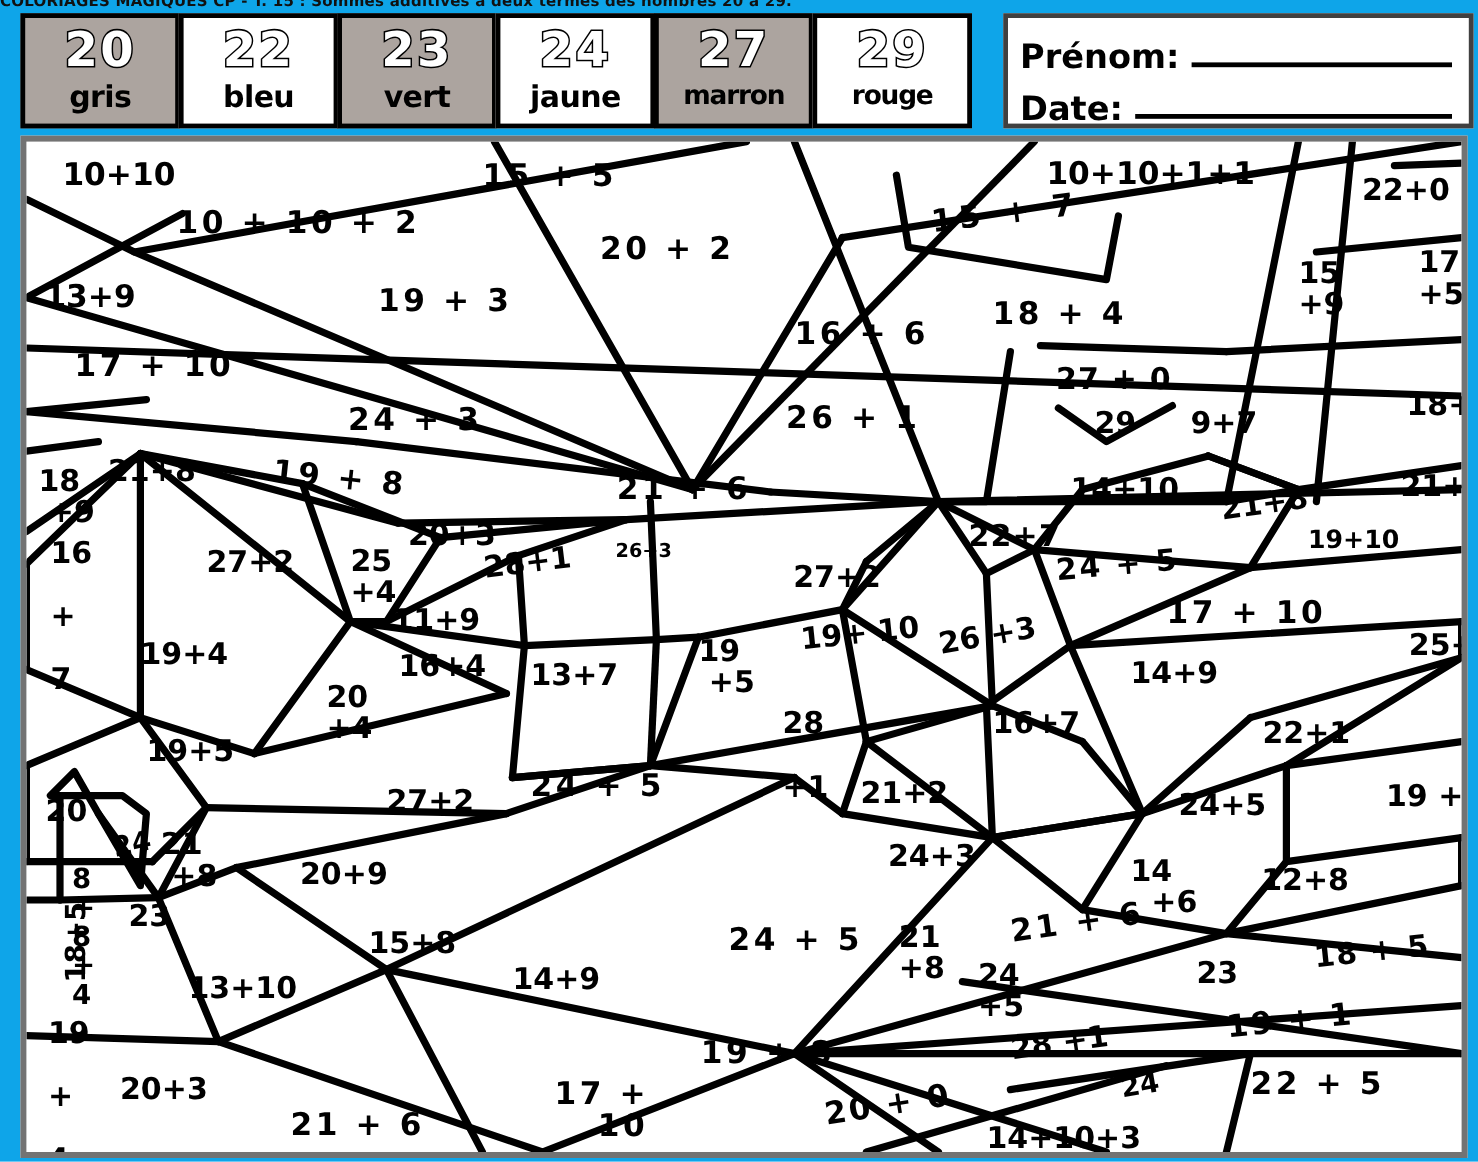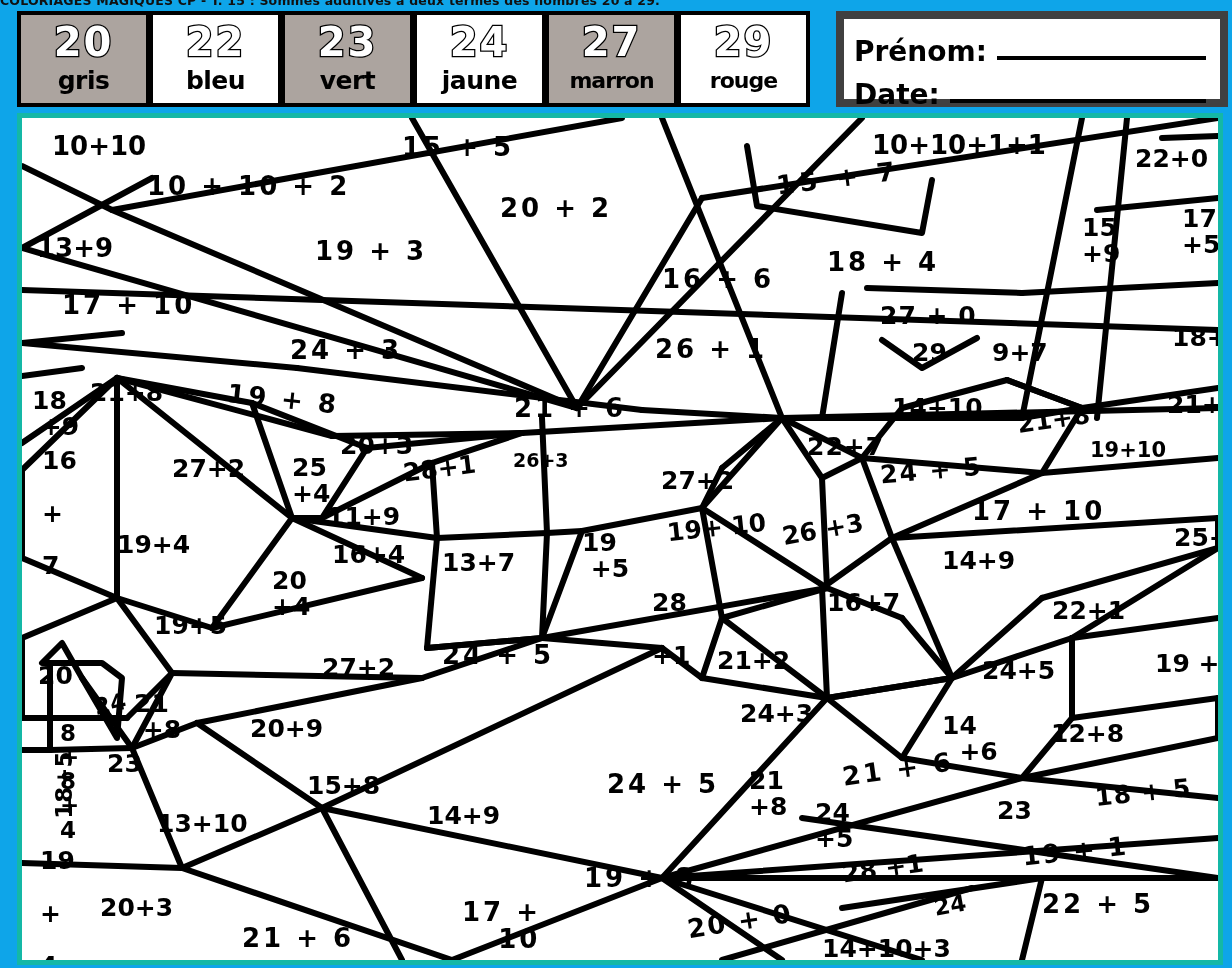--- a/index.html
+++ b/index.html
@@ -42,34 +42,34 @@
   .legend-word{
     font-family:"DejaVu Sans",sans-serif;
     font-size:25px;font-weight:bold;line-height:28px;color:#000;
     letter-spacing:-0.5px;
   }
   .legend-word.tight{font-size:22px;letter-spacing:-1px;}
 
   
   .namebox{
     position:absolute;left:836px;top:11px;width:392px;height:96px;
-    box-sizing:border-box;border:8px solid #404040;background:#fff;
+    box-sizing:border-box;border:4px solid #404040;background:#fff;
     padding:6px 10px 0 10px;
   }
   .namerow{display:flex;align-items:flex-end;height:43px;}
   .namelabel{
     font-family:"DejaVu Sans",sans-serif;
     font-size:28px;font-weight:bold;color:#000;white-space:nowrap;
   }
   .nameline{flex:1;border-bottom:4px solid #000;margin:0 4px 8px 10px;height:1px;}
 
   
   .puzzle{
     position:absolute;left:17px;top:113px;width:1206px;height:852px;
-    box-sizing:border-box;border:5px solid #14b8a6;background:#fff;overflow:hidden;
+    box-sizing:border-box;border:5px solid #737373;background:#fff;overflow:hidden;
   }
   .puzzle svg{position:absolute;left:0;top:0;}
 
   
   .sum{
     position:absolute;
     font-family:"DejaVu Sans",sans-serif;
     font-weight:bold;color:#000;
     white-space:pre;line-height:1.05;
     transform-origin:center center;
@@ -318,37 +318,37 @@
         <div class="sum" style="left: 1068px; top: 321px; font-size: 21px; letter-spacing: 0px;">19+10</div>
         <div class="sum" style="left: 20px; top: 330px; font-size: 25px; letter-spacing: 0px;">16
 
 +
 
 7</div>
         <div class="sum" style="left: 150px; top: 338px; font-size: 25px; letter-spacing: 0px;">27+2</div>
         <div class="sum" style="left: 270px; top: 337px; font-size: 25px; letter-spacing: 0px;">25
 +4</div>
         <div class="sum" style="left: 381px; top: 338px; font-size: 25px; letter-spacing: 0px; transform: rotate(-7deg);">28+1</div>
-        <div class="sum" style="left: 491px; top: 333px; font-size: 19px; letter-spacing: 0px;">26+3</div>
+        <div class="sum" style="left: 491px; top: 333px; font-size: 16px; letter-spacing: 0px;">26+3</div>
         <div class="sum" style="left: 639px; top: 350px; font-size: 25px; letter-spacing: 0px;">27+2</div>
         <div class="sum" style="left: 858px; top: 340px; font-size: 25px; letter-spacing: 2px; transform: rotate(-5deg);">24 + 5</div>
         <div class="sum" style="left: 305px; top: 386px; font-size: 25px; letter-spacing: 0px;">11+9</div>
         <div class="sum" style="left: 950px; top: 380px; font-size: 26px; letter-spacing: 3px;">17 + 10</div>
         <div class="sum" style="left: 1152px; top: 407px; font-size: 25px; letter-spacing: 0px;">25+2</div>
         <div class="sum" style="left: 95px; top: 414px; font-size: 25px; letter-spacing: 0px;">19+4</div>
         <div class="sum" style="left: 310px; top: 424px; font-size: 25px; letter-spacing: 0px;">16+4</div>
         <div class="sum" style="left: 420px; top: 432px; font-size: 25px; letter-spacing: 0px;">13+7</div>
         <div class="sum" style="left: 560px; top: 412px; font-size: 25px; letter-spacing: 0px;">19
  +5</div>
         <div class="sum" style="left: 645px; top: 397px; font-size: 25px; letter-spacing: 0px; transform: rotate(-6deg);">19+ 10</div>
         <div class="sum" style="left: 760px; top: 399px; font-size: 25px; letter-spacing: 0px; transform: rotate(-10deg);">26 +3</div>
         <div class="sum" style="left: 920px; top: 430px; font-size: 25px; letter-spacing: 0px;">14+9</div>
         <div class="sum" style="left: 250px; top: 450px; font-size: 25px; letter-spacing: 0px;">20
 +4</div>
-        <div class="sum" style="left: 100px; top: 495px; font-size: 25px; letter-spacing: 0px; margin-left: 32px;">19+5</div>
+        <div class="sum" style="left: 100px; top: 495px; font-size: 25px; letter-spacing: 0px;">19+5</div>
         <div class="sum" style="left: 805px; top: 472px; font-size: 25px; letter-spacing: 0px;">16+7</div>
         <div class="sum" style="left: 1030px; top: 480px; font-size: 25px; letter-spacing: 0px;">22+1</div>
         <div class="sum" style="left: 630px; top: 472px; font-size: 25px; letter-spacing: 0px;">28
 
 +1</div>
         <div class="sum" style="left: 420px; top: 524px; font-size: 26px; letter-spacing: 3px;">24 + 5</div>
         <div class="sum" style="left: 695px; top: 530px; font-size: 25px; letter-spacing: 0px;">21+2</div>
         <div class="sum" style="left: 960px; top: 540px; font-size: 25px; letter-spacing: 0px;">24+5</div>
         <div class="sum" style="left: 1133px; top: 533px; font-size: 25px; letter-spacing: 0px;">19 +4</div>
         <div class="sum" style="left: 300px; top: 537px; font-size: 25px; letter-spacing: 0px;">27+2</div>

